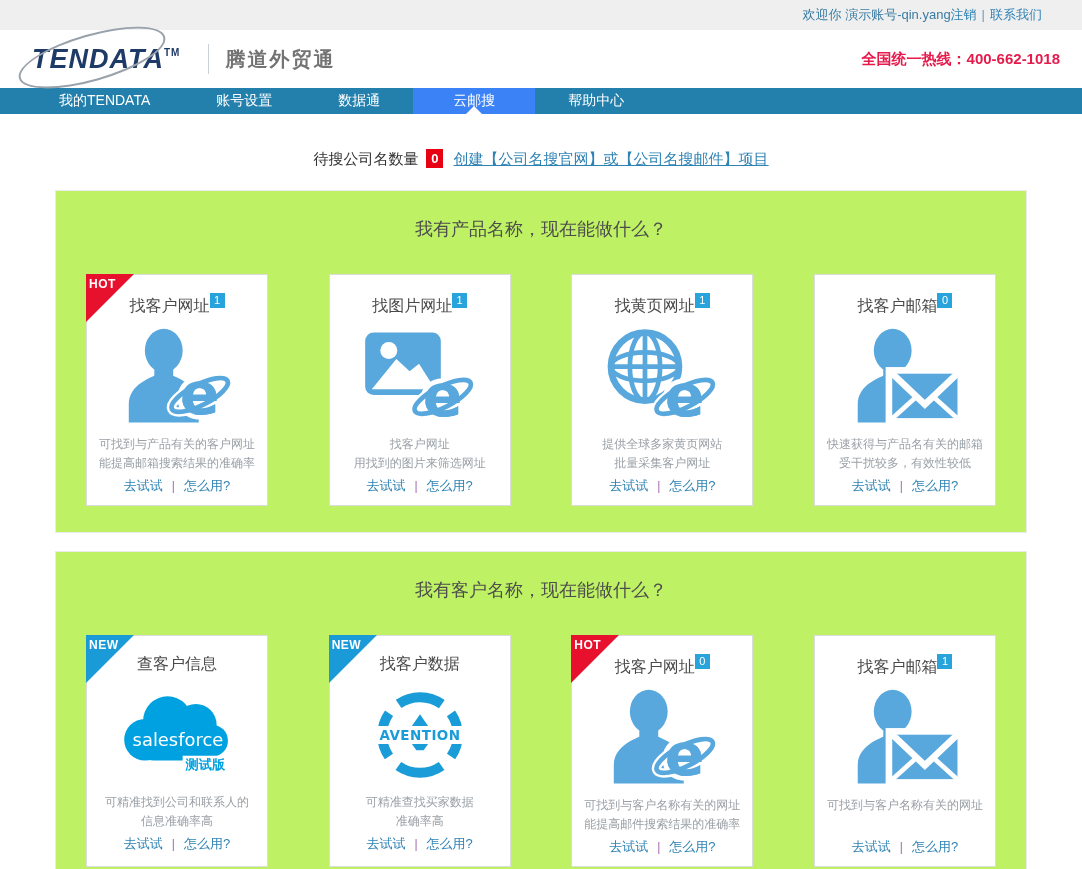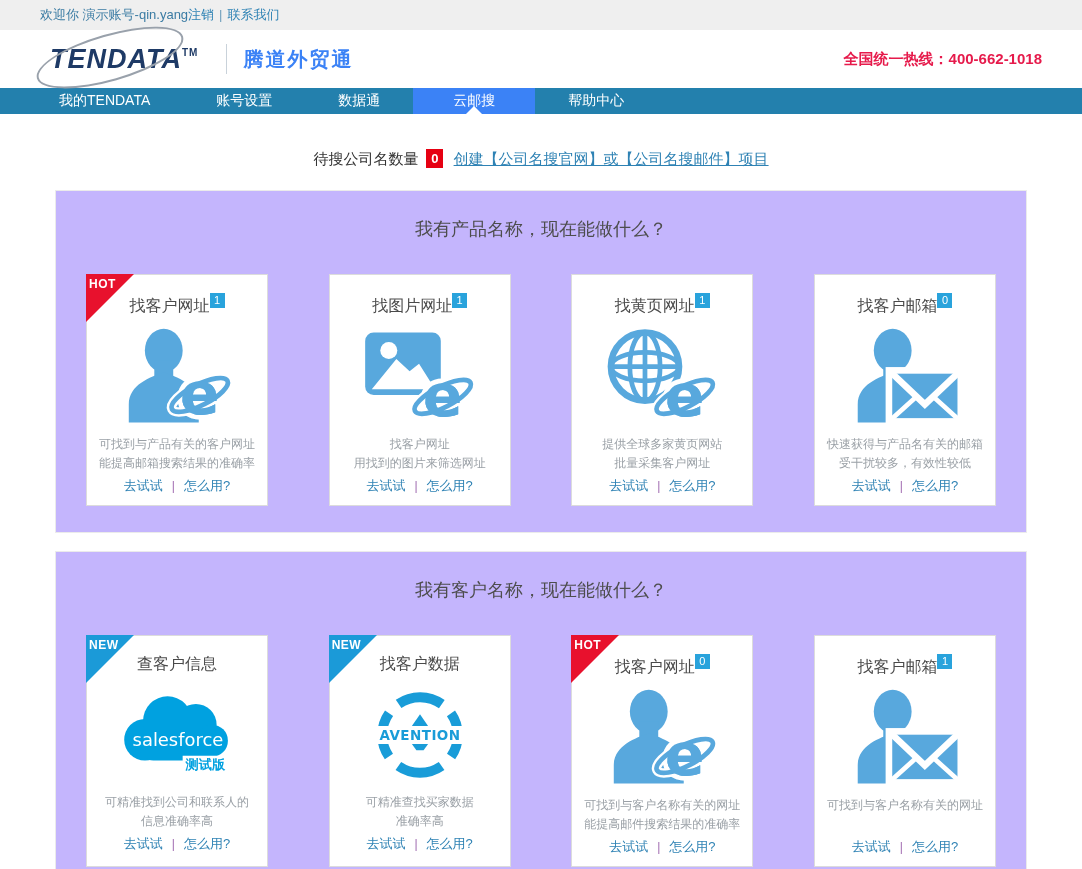--- a/index.html
+++ b/index.html
@@ -6,39 +6,39 @@
   html,body { margin:0; padding:0; }
   body {
     width:1082px; height:869px; overflow:hidden;
     background:#fff;
     font-family:"Liberation Sans","DejaVu Sans",sans-serif;
     color:#333;
   }
   
   .topbar {
     height:30px; background:#efefef;
-    display:flex; align-items:center; justify-content:flex-start;
+    display:flex; align-items:center; justify-content:flex-end;
     padding:0 40px; font-size:13px; color:#3a7ba3;
   }
   .topbar a { color:#2e82b4; text-decoration:none; cursor:pointer; }
   .topbar .sep { color:#6b9cbb; margin:0 5px; }
   
-  .header { height:58px; display:flex; align-items:center; padding:0 40px; background:#fff; }
+  .header { height:58px; display:flex; align-items:center; padding:0 22px; background:#fff; }
   .logo-wrap { display:flex; align-items:center; }
   .logo {
     position:relative; font-style:italic; font-weight:bold; font-size:27px;
     color:#1e3a66; letter-spacing:1px; padding:0 10px;
   }
   .logo::before {
     content:""; position:absolute; left:-6px; right:22px; top:-10px; bottom:-6px;
     border:2px solid #99a1ab; border-radius:50%; transform:rotate(-16deg);
   }
   .logo .tm { font-size:10px; vertical-align:12px; font-style:normal; }
   .vdiv { width:1px; height:30px; background:#c9d2da; margin:0 16px 0 18px; }
-  .product-name { font-size:20px; color:#3b82f6; letter-spacing:2px; font-weight:bold; }
+  .product-name { font-size:20px; color:#737373; letter-spacing:2px; font-weight:bold; }
   .hotline { margin-left:auto; color:#e61a4b; font-weight:bold; font-size:15px; }
   
   .nav { height:26px; background:#2380ad; display:flex; padding-left:26px; }
   .nav-item {
     color:#fff; font-size:14px; padding:0 33px; display:flex; align-items:center;
     position:relative; cursor:pointer; white-space:nowrap;
   }
   .nav-item.active { background:#3b82f6; padding:12px 40px; }
   .nav-item.active::after {
     content:""; position:absolute; bottom:0; left:50%; margin-left:-8px;
@@ -47,21 +47,21 @@
   }
   
   .pending-row { margin:34px 0 20px; text-align:center; font-size:15px; color:#333; line-height:22px; }
   .pending-badge {
     display:inline-block; background:#e60012; color:#fff; min-width:17px; height:19px;
     line-height:19px; padding:0 3px; font-size:13px; font-weight:bold;
     margin:0 6px 0 8px; text-align:center; vertical-align:1px;
   }
   .pending-link { color:#2e82b4; text-decoration:underline; cursor:pointer; }
   
-  .panel { margin:0 55px 18px; background:#c4b5fd; border:1px solid #ebebeb; padding:26px 30px; }
+  .panel { margin:0 55px 18px; background:#bef264; border:1px solid #ebebeb; padding:26px 30px; }
   .panel-title { text-align:center; font-size:18px; color:#4d4d4d; margin:0 0 24px; font-weight:normal; }
   .cards { display:flex; justify-content:space-between; }
   .card {
     width:182px; height:232px; background:#fff; border:1px solid #dcdcdc;
     position:relative; display:flex; flex-direction:column; align-items:center;
     padding-top:18px;
     margin-top:9px;
   }
   .card-title { font-size:16px; color:#4a4a4a; white-space:nowrap; }
   .badge {

